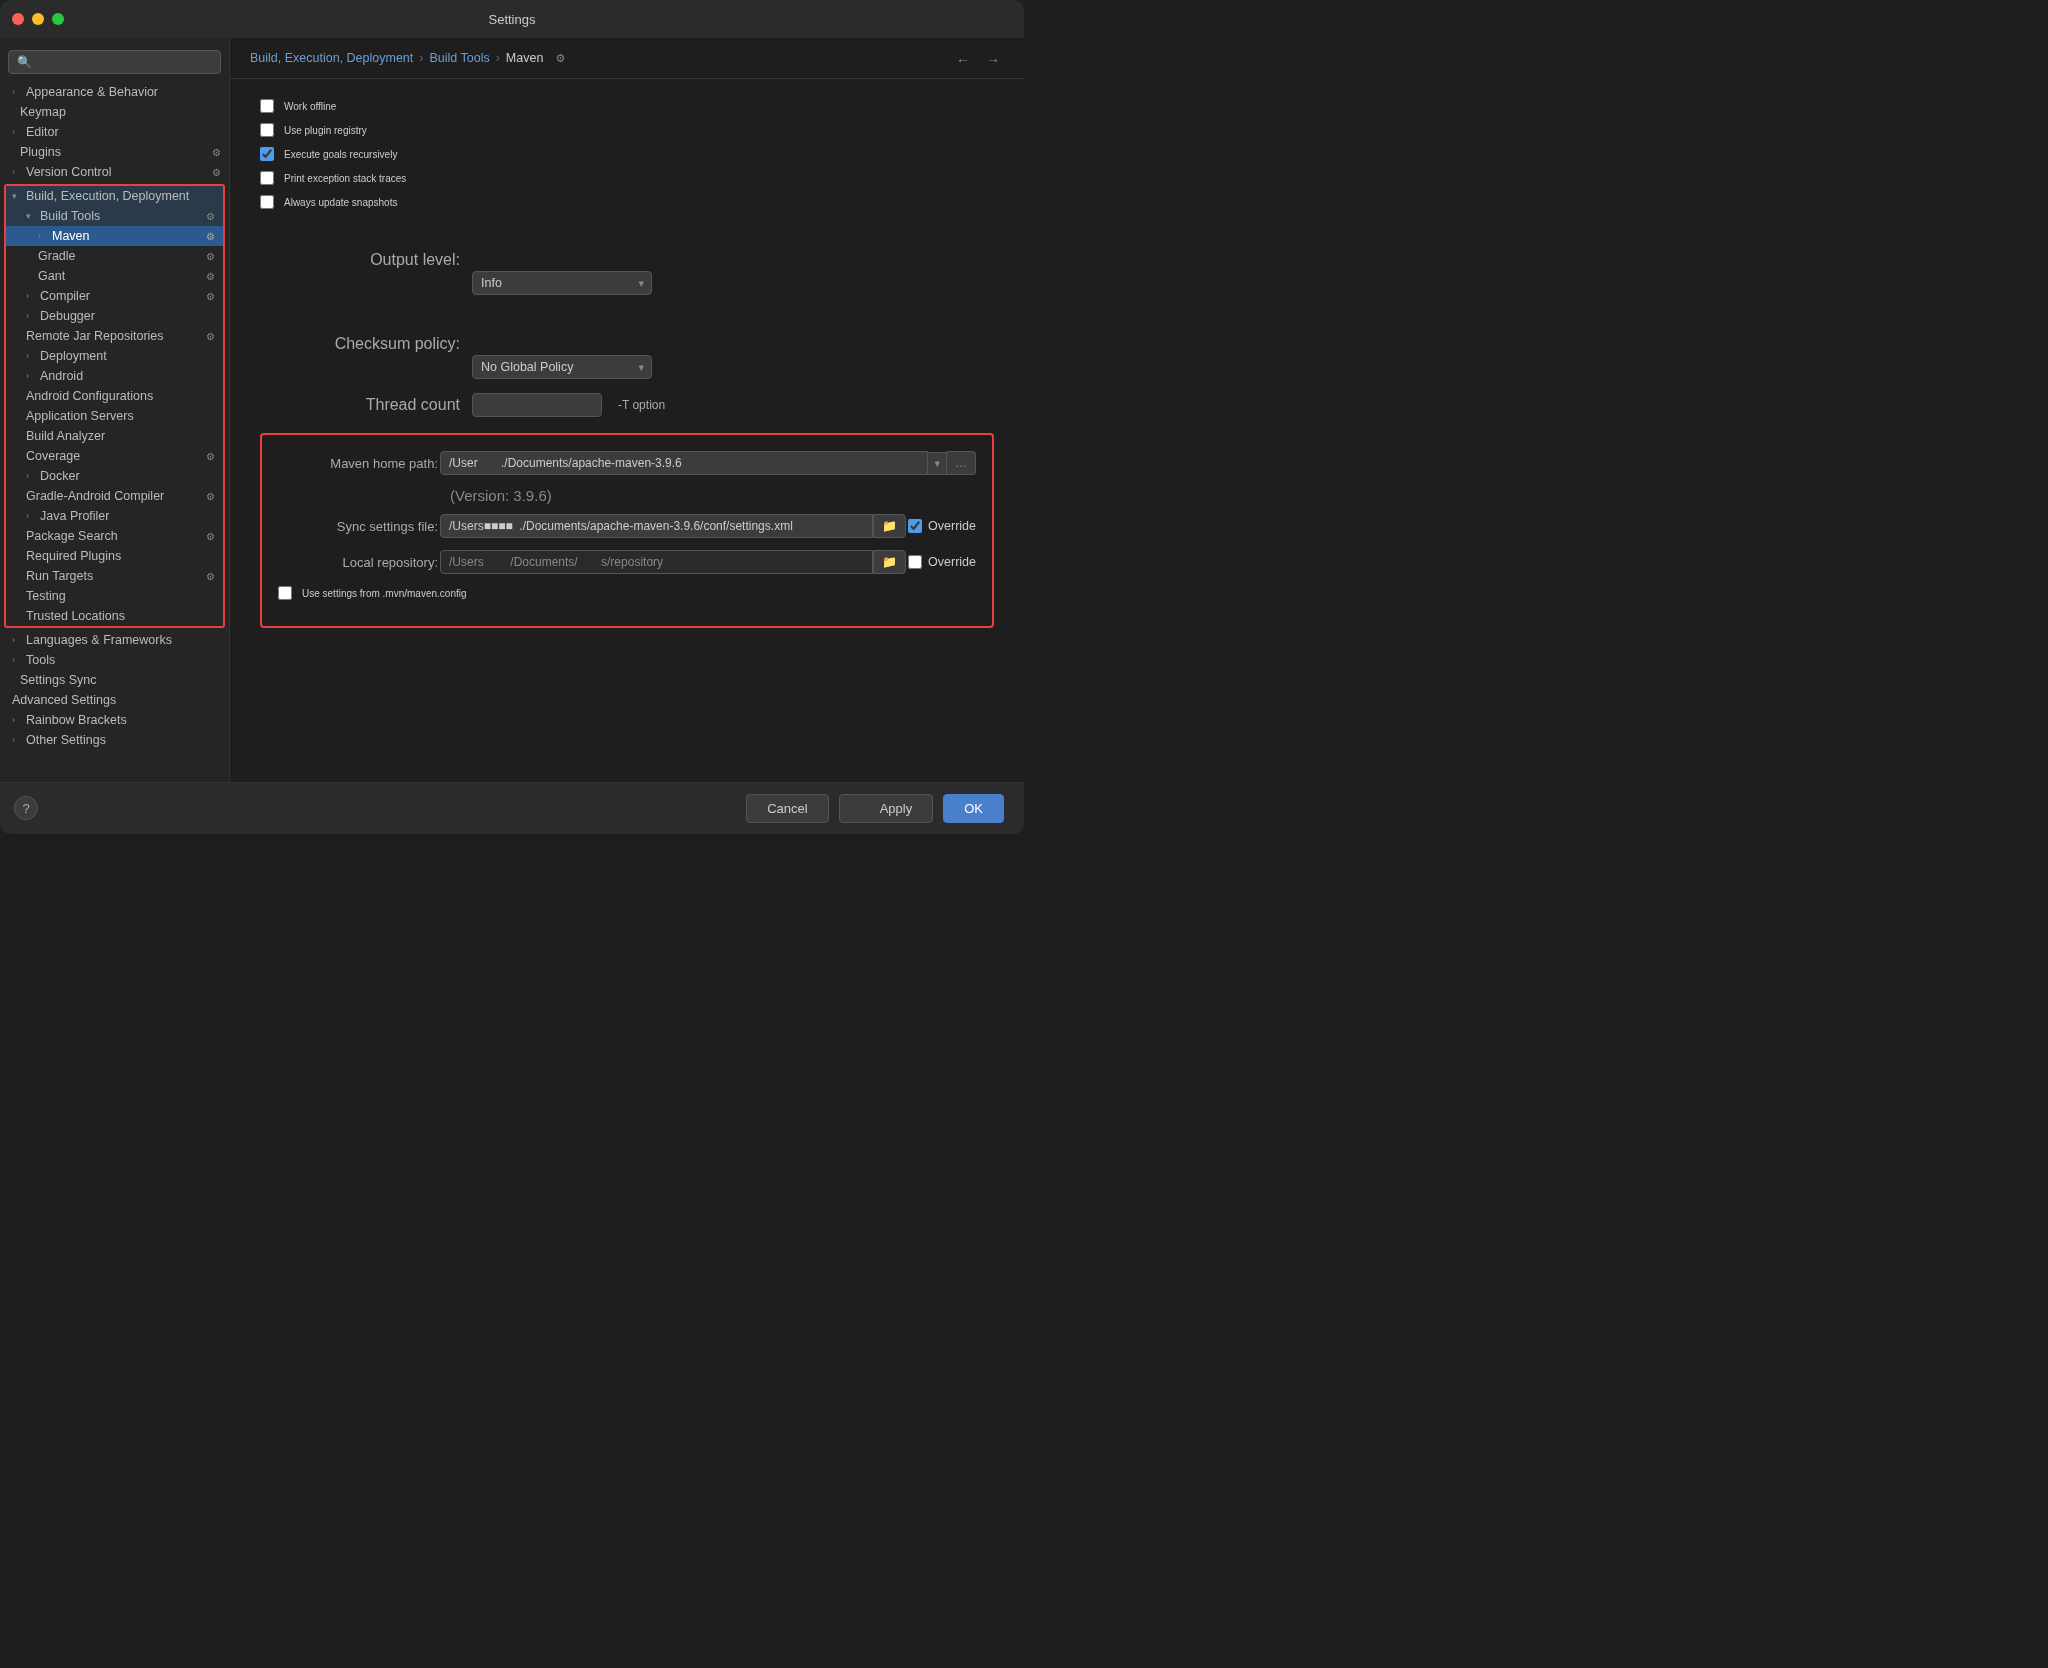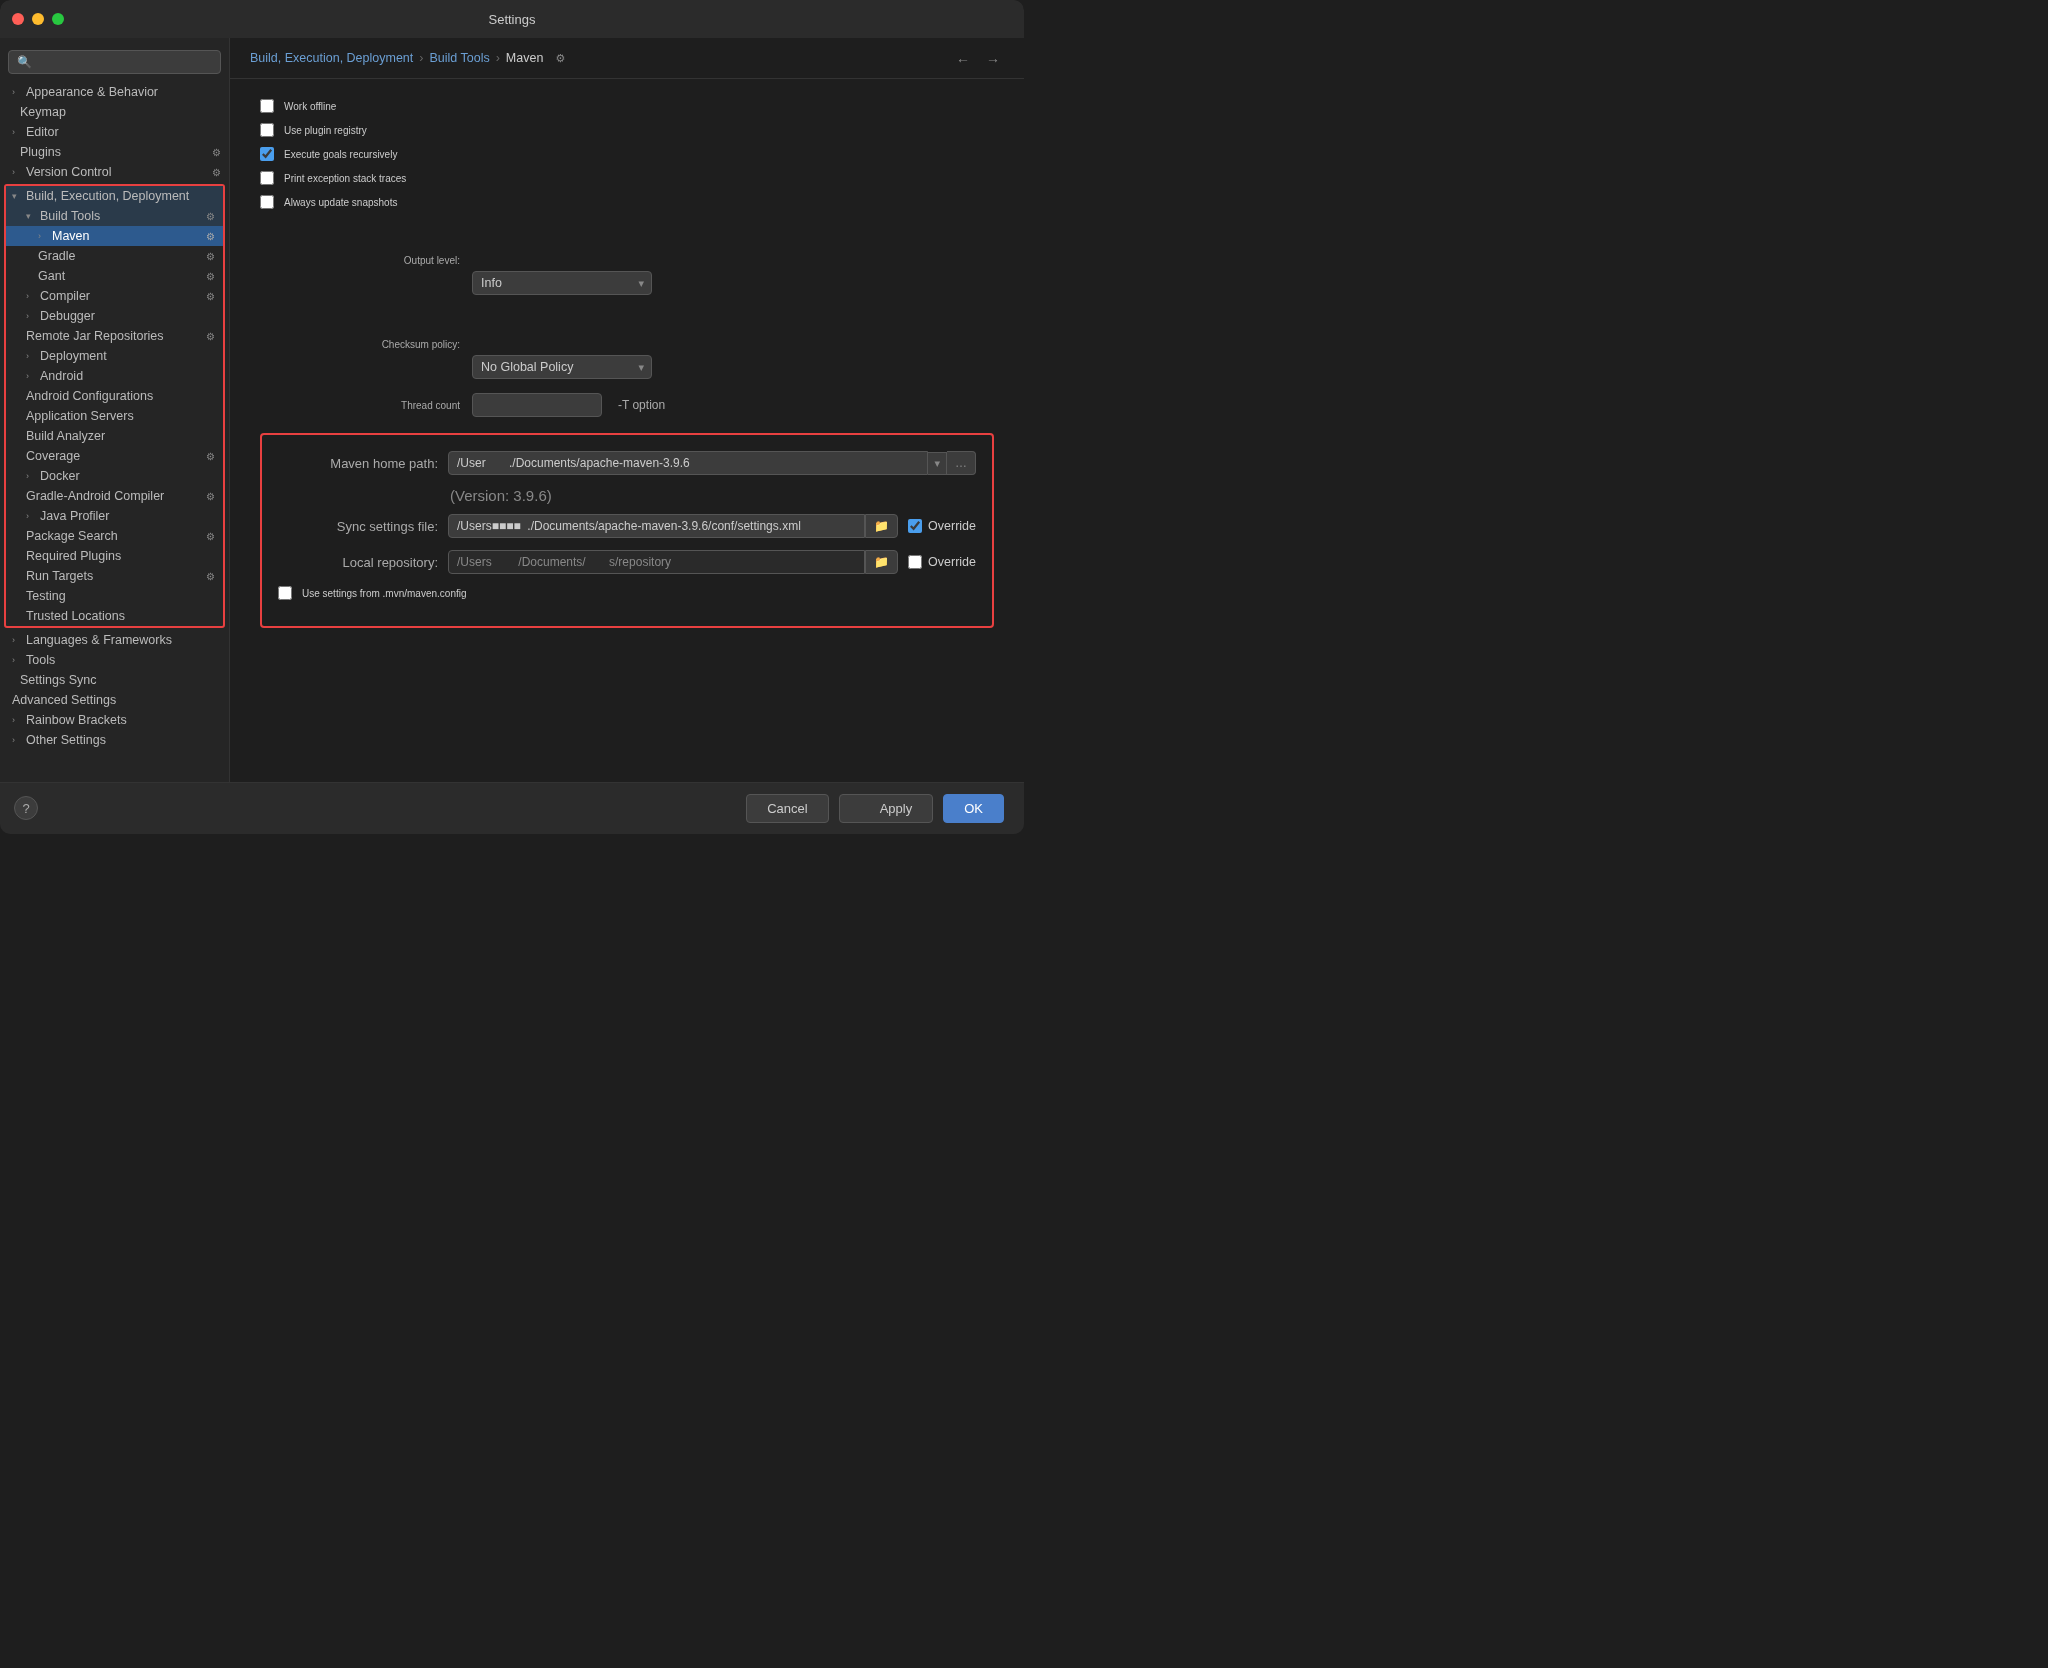--- a/index.html
+++ b/index.html
@@ -178,21 +178,21 @@
 
     
     .form-row {
       display: flex;
       align-items: center;
       margin-bottom: 14px;
       gap: 12px;
     }
     .form-label {
       color: #aaa;
-      font-size: 10px;
+      font-size: 16px;
       min-width: 200px;
       text-align: right;
       flex-shrink: 0;
     }
     .form-select {
       background: #3c3c3c;
       border: 1px solid #555;
       color: #ccc;
       font-size: 12.5px;
       padding: 4px 8px;
@@ -234,21 +234,21 @@
     .maven-section {
       border: 2px solid #e84040;
       border-radius: 4px;
       padding: 16px;
       margin-top: 16px;
     }
     .maven-row {
       display: flex;
       align-items: center;
       margin-bottom: 12px;
-      gap: 10px;
+      gap: 2px;
     }
     .maven-label {
       color: #aaa;
       font-size: 13px;
       min-width: 160px;
       text-align: right;
       flex-shrink: 0;
     }
     .maven-path-wrapper {
       flex: 1;

